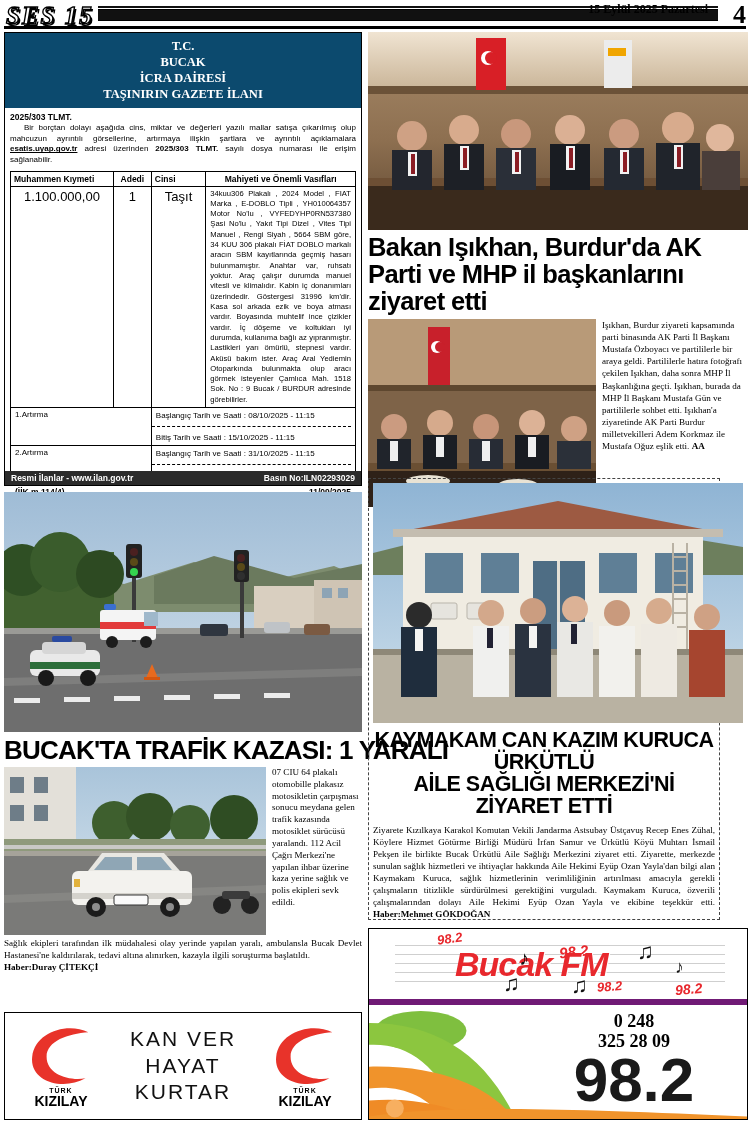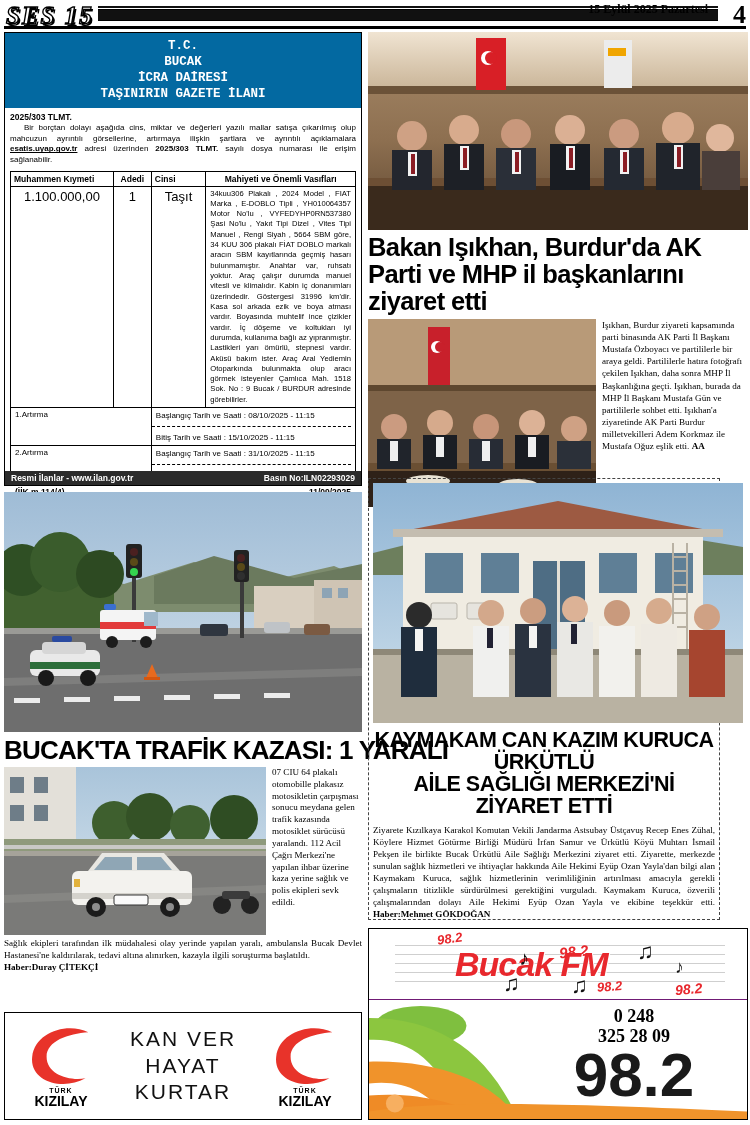--- a/index.html
+++ b/index.html
@@ -44,23 +44,23 @@
   .masthead-underline{
     position:absolute; left:4px; top:26px; width:742px; height:3px; background:#000;
   }
 
   
   .legal {
     position:absolute; left:4px; top:32px; width:358px; height:454px;
     border:1.5px solid #000; background:#fff;
   }
   .legal-head {
-    background:#0369a1; color:#fff; text-align:center;
+    background:#0c4a6e; color:#fff; text-align:center;
     padding:5px 0 6px; 
-    font-family:Liberation Mono, monospace;
+    font-family:Liberation Serif, serif;
     font-weight:bold; font-size:12.5px; line-height:1.28;
   }
   .legal-body { padding:4px 5px 0; }
   .legal-case {
     font-family:"Liberation Sans", sans-serif;
     font-weight:bold; font-size:8.5px; color:#000; margin-bottom:1px;
   }
   .legal-intro {
     font-family:"Liberation Sans", sans-serif;
     font-size:8px; line-height:1.33; text-align:justify; text-indent:14px;
@@ -192,21 +192,21 @@
     font-weight:bold; font-style:italic; font-size:34px;
     color:#e8282d; letter-spacing:-1px;
     text-shadow:1px 1px 0 #fff;
   }
   .fm-tag {
     position:absolute;
     font-family:"Liberation Sans", sans-serif;
     font-weight:bold; font-style:italic; color:#e8282d;
   }
   .fm-note { position:absolute; color:#111; font-size:20px; }
-  .fm-bottom { position:relative; height:120px; border-top:1px solid #701a75; overflow:hidden; background:#fff; }
+  .fm-bottom { position:relative; height:120px; border-top:6px solid #701a75; overflow:hidden; background:#fff; }
   .fm-swoosh { position:absolute; inset:0; }
   .fm-phone {
     position:absolute; left:170px; top:6px; width:190px; text-align:center;
     font-family:"Liberation Serif", serif;
     font-weight:bold; font-size:18px; line-height:1.12; color:#000;
   }
   .fm-freq {
     position:absolute; left:150px; top:44px; width:230px; text-align:center;
     font-family:"Liberation Sans", sans-serif;
     font-weight:bold; font-size:62px; line-height:1; color:#1a1a1a;

